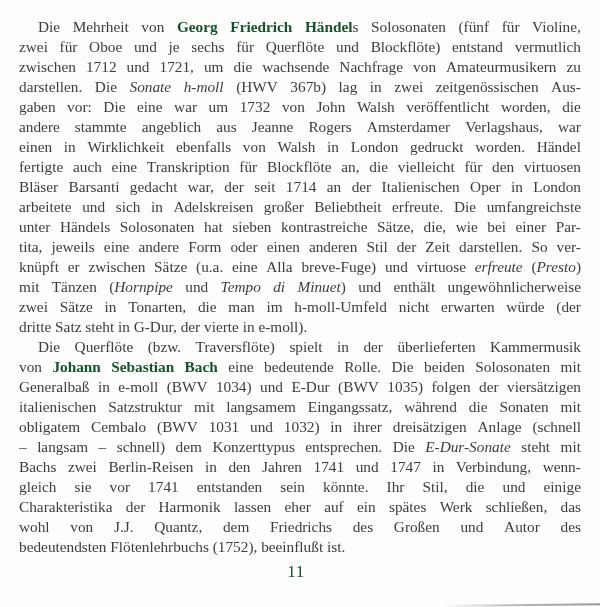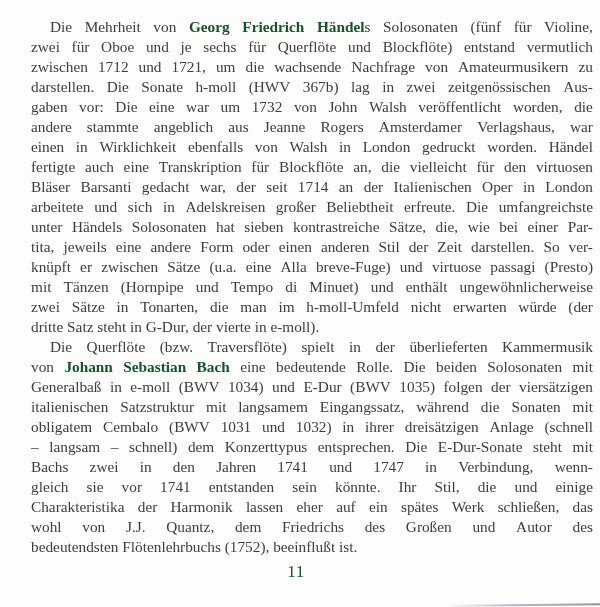--- a/index.html
+++ b/index.html
@@ -13,38 +13,37 @@
     width: 600px; height: 607px;
     overflow: hidden;
     background: #fdfdfc;
   }
   .body-text {
     position: absolute;
     top: 17px; left: 19px; width: 562px;
     font-size: 15.3px;
     line-height: 20px;
     color: #3d3d3f;
-    margin-left: 12px;
   }
   .line {
     display: flex;
     justify-content: space-between;
     align-items: baseline;
     height: 20px;
     overflow: hidden;
   }
   .line.first { padding-left: 19px; }
   .line.last {
     display: block;
     text-align: left;
     justify-content: flex-start;
   }
   .word { white-space: nowrap; }
   .b { font-weight: bold; color: #14532d; }
-  .i { }
+  .i { font-style: italic; }
   .footer {
     position: absolute;
     top: 562px; left: 0; width: 592px;
     text-align: center;
     font-size: 17px;
     letter-spacing: 0.5px;
     color: #14532d;
   }
   .edge-artifact {
     position: absolute;
@@ -227,21 +226,21 @@
           <span class="word"><span>knüpft</span></span>
           <span class="word"><span>er</span></span>
           <span class="word"><span>zwischen</span></span>
           <span class="word"><span>Sätze</span></span>
           <span class="word"><span>(u.a.</span></span>
           <span class="word"><span>eine</span></span>
           <span class="word"><span>Alla</span></span>
           <span class="word"><span>breve-Fuge)</span></span>
           <span class="word"><span>und</span></span>
           <span class="word"><span>virtuose</span></span>
-          <span class="word"><span class="i">passagi</span></span>
+          <span class="word"><span class="i">erfreute</span></span>
           <span class="word"><span>(</span><span class="i">Presto</span><span>)</span></span>
         </div>
         <div class="line">
           <span class="word"><span>mit</span></span>
           <span class="word"><span>Tänzen</span></span>
           <span class="word"><span>(</span><span class="i">Hornpipe</span></span>
           <span class="word"><span>und</span></span>
           <span class="word"><span class="i">Tempo</span></span>
           <span class="word"><span class="i">di</span></span>
           <span class="word"><span class="i">Minuet</span><span>)</span></span>
@@ -337,20 +336,21 @@
           <span class="word"><span>Konzerttypus</span></span>
           <span class="word"><span>entsprechen.</span></span>
           <span class="word"><span>Die</span></span>
           <span class="word"><span class="i">E-Dur-Sonate</span></span>
           <span class="word"><span>steht</span></span>
           <span class="word"><span>mit</span></span>
         </div>
         <div class="line">
           <span class="word"><span>Bachs</span></span>
           <span class="word"><span>zwei</span></span>
+          <span class="word"><span>Berlin-Reisen</span></span>
           <span class="word"><span>in</span></span>
           <span class="word"><span>den</span></span>
           <span class="word"><span>Jahren</span></span>
           <span class="word"><span>1741</span></span>
           <span class="word"><span>und</span></span>
           <span class="word"><span>1747</span></span>
           <span class="word"><span>in</span></span>
           <span class="word"><span>Verbindung,</span></span>
           <span class="word"><span>wenn-</span></span>
         </div>

